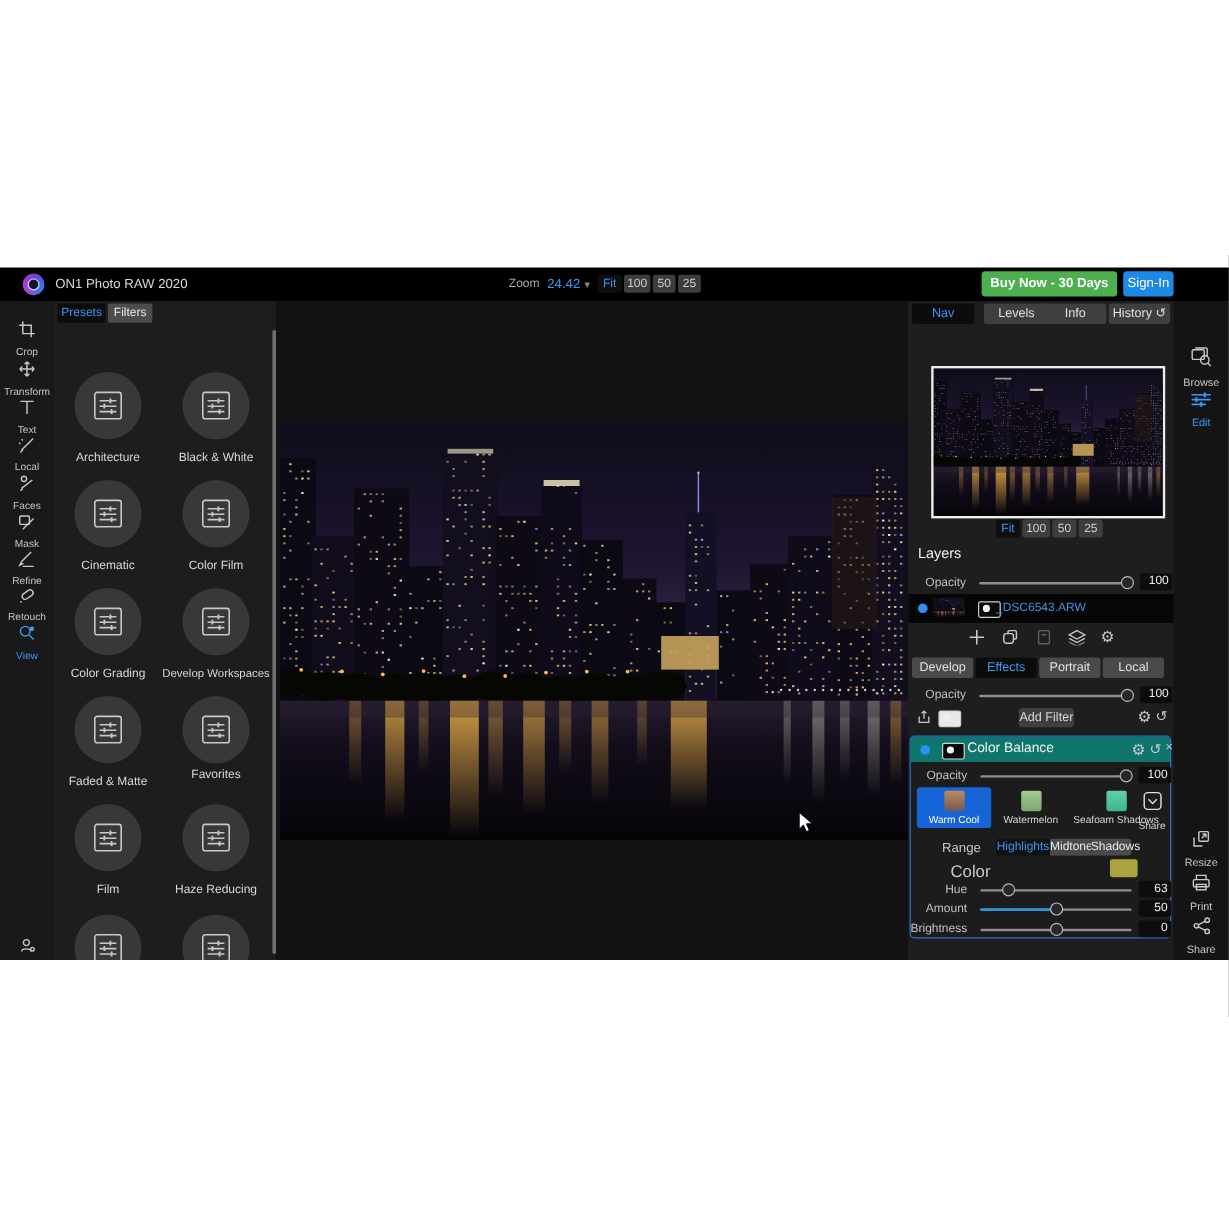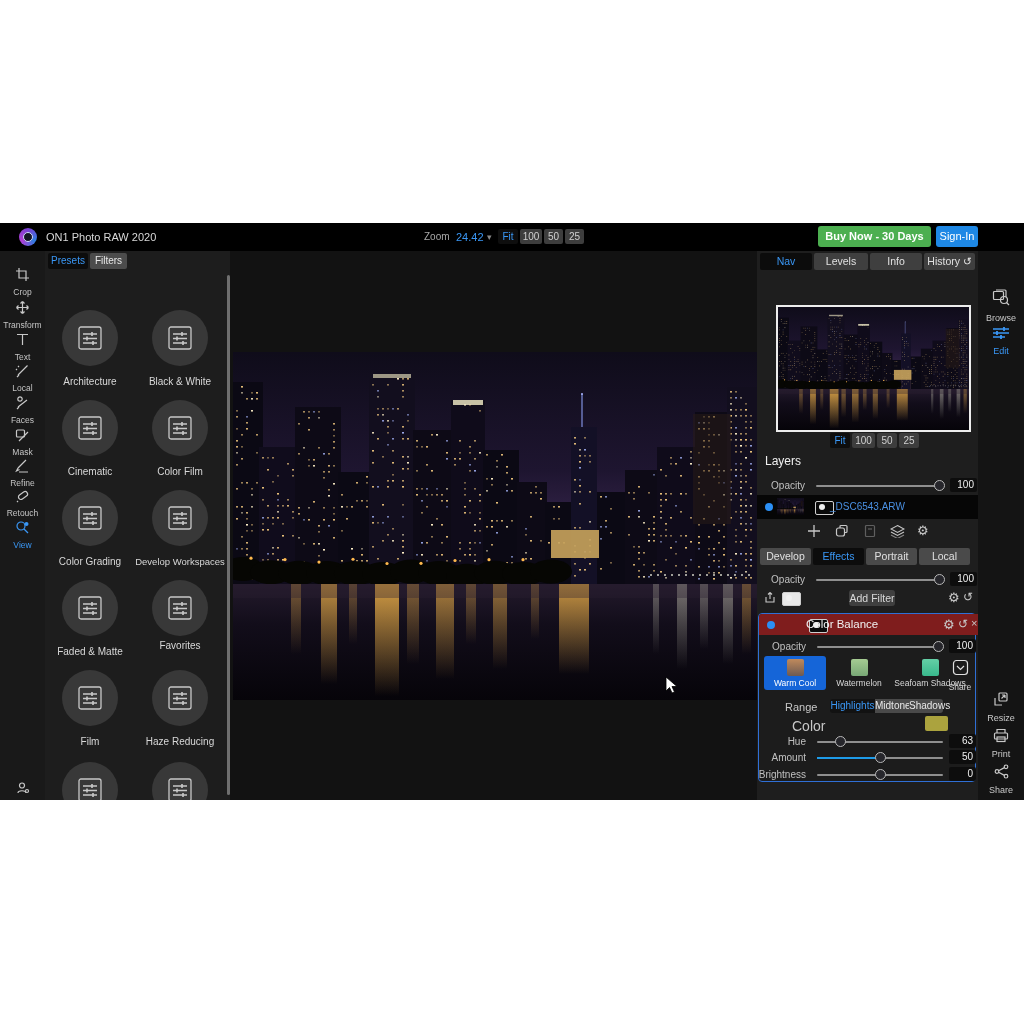--- a/index.html
+++ b/index.html
@@ -42,21 +42,21 @@
   .slabel{position:absolute;right:172px;top:1px;font-size:10px;color:#c0c0c0;white-space:nowrap;}
   .track{position:absolute;left:55px;top:6px;width:128px;height:2px;background:#8f8f8f;border-radius:1px;}
   .fill{position:absolute;left:0;top:0;height:2px;background:#1e9be8;}
   .knob{position:absolute;top:-5px;width:11px;height:11px;border-radius:50%;background:#26262b;border:1.5px solid #b8b8b8;box-sizing:border-box;margin-left:-5px;}
   .vbox{position:absolute;left:189px;top:-1px;width:27px;height:14px;background:#0d0d0d;border-radius:2px;color:#f0f0f0;font-size:10px;line-height:14px;text-align:right;padding-right:3px;box-sizing:border-box;}
   .maskic{display:inline-block;width:17px;height:12px;border:1px solid #cfcfcf;border-radius:2px;background:#0a0a0a;position:relative;}
   .maskic::after{content:"";position:absolute;left:3px;top:2px;width:6px;height:6px;border-radius:50%;background:#f0f0f0;}
   .icon-btn{color:#c8c8c8;font-size:12px;}
   .bluedot{width:8px;height:8px;border-radius:50%;background:#2b8ff5;}
   .cbpanel{position:absolute;left:1px;top:362px;width:218px;height:169px;border:1px solid #2f6fd6;border-radius:4px;background:#1c1c1c;box-sizing:border-box;}
-  .cbheader{position:absolute;left:0;top:0;width:100%;height:21px;background:#7f1d1d;border-radius:3px 3px 0 0;padding-left:24px;}
+  .cbheader{position:absolute;left:0;top:0;width:100%;height:21px;background:#0f766e;border-radius:3px 3px 0 0;}
   .swcell{position:absolute;top:44px;text-align:center;}
   .swatch{width:17px;height:17px;border-radius:2px;margin:0 auto;}
   .swname{font-size:8.5px;color:#d8d8d8;margin-top:2px;white-space:nowrap;}
   .seg{position:absolute;height:14px;font-size:10px;line-height:14px;text-align:center;background:#4a4a4a;color:#e8e8e8;}
   .seg.act{background:#121212;color:#3a97f5;}
   .railitem{position:absolute;left:0;width:46px;text-align:center;}
   .railitem svg{stroke:#c8c8c8;fill:none;stroke-width:1.2;}
   .railitem .rlabel{display:block;font-size:9px;color:#c8c8c8;margin-top:2px;}
   .railitem.active svg{stroke:#3a97f5;}
   .railitem.active .rlabel{color:#3a97f5;}
@@ -1085,21 +1085,21 @@
           <rect x="467" y="232" width="8" height="65" fill="url(#rw)" opacity="0.5"></rect>
           <rect x="490" y="232" width="10" height="80" fill="url(#rw)" opacity="0.6"></rect>
           <rect x="509" y="232" width="9" height="70" fill="url(#rg)" opacity="0.5"></rect>
           <rect x="0" y="232" width="524" height="14" fill="#2a1f30" opacity="0.35"></rect>
         </svg>
       </div>
   </div>
 
   <div class="rpanel">
     <div class="rtab act" style="left:3px;top:2px;width:52px;">Nav</div>
-    <div class="rtab" style="left:57px;top:2px;width:54px;text-align:center;">Levels</div>
+    <div class="rtab" style="left:63px;top:2px;width:54px;text-align:center;">Levels</div>
     <div class="rtab" style="left:113px;top:2px;width:52px;">Info</div>
     <div class="rtab" style="left:167px;top:2px;width:51px;"><span>History</span> <span>↺</span></div>
 
     <div class="city" style="left:19px;top:54px;width:191px;height:123px;border:2px solid #ededed;" id="nav-thumb">
         <svg viewBox="0 0 524 348" preserveAspectRatio="none" xmlns="http://www.w3.org/2000/svg">
           <defs>
     <linearGradient id="sky" x1="0" y1="0" x2="0" y2="1">
       <stop offset="0" stop-color="#0f0c1a"></stop>
               <stop offset="0.5" stop-color="#1e1530"></stop>
       <stop offset="0.8" stop-color="#3a2850"></stop>

